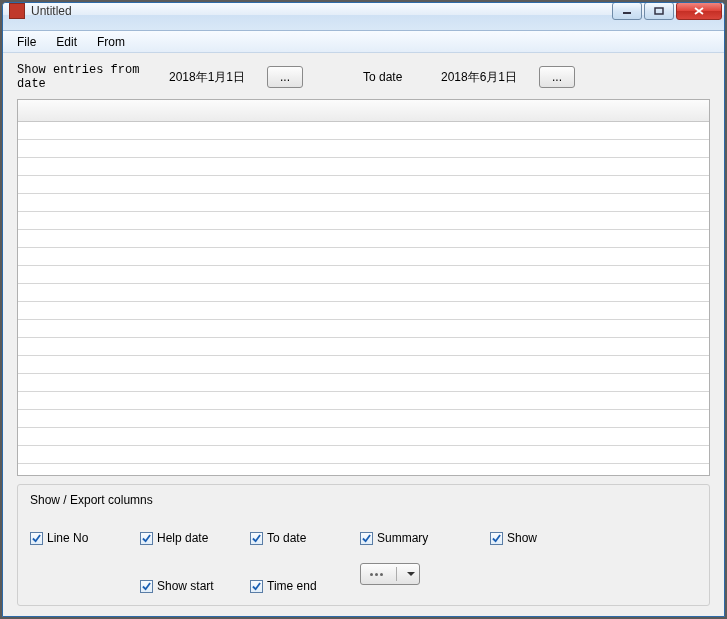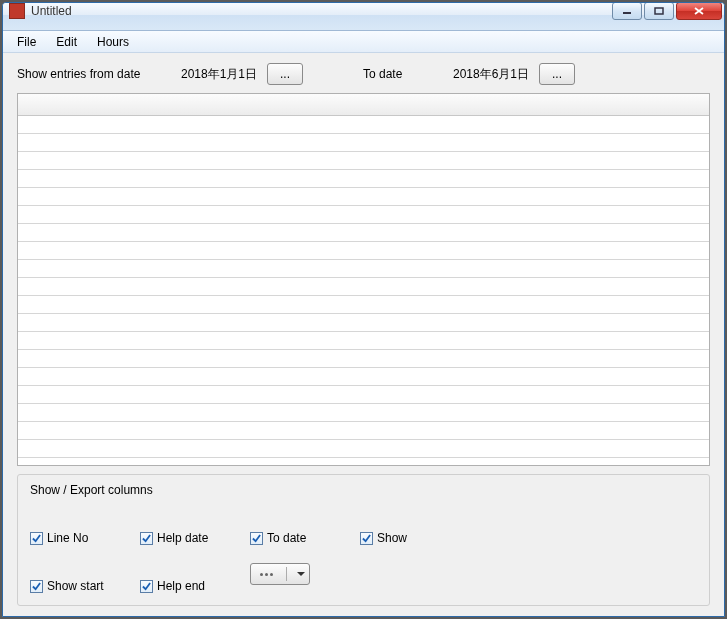--- a/index.html
+++ b/index.html
@@ -70,24 +70,24 @@
     padding: 10px 14px;
     display: flex; flex-direction: column;
     gap: 8px;
   }
 
   
   .filter-row {
     display: flex; align-items: center;
     gap: 10px;
   }
-  .filter-row .lbl-from { width: 130px; }
+  .filter-row .lbl-from { width: 130px; font-family: Liberation Mono, monospace; }
   .filter-row .date-val {
     width: 100px;
-    text-align: right;
+    text-align: center;
   }
   .filter-row .btn-ellipsis {
     width: 36px; height: 22px;
     background: linear-gradient(to bottom, #fdfdfd, #e3e3e3);
     border: 1px solid #8a8a8a;
     border-radius: 3px;
     display: flex; align-items: center; justify-content: center;
     cursor: default;
   }
   .filter-row .spacer { width: 40px; }
@@ -117,21 +117,20 @@
   }
 
   
   .columns-fs {
     border: 1px solid #cfcfcf;
     border-radius: 3px;
     padding: 8px 12px 12px 12px;
   }
   .columns-fs .legend {
     font-size: 12px;
-    margin-bottom: 10px;
     display: block;
   }
   .cb-grid {
     display: grid;
     grid-template-columns: 110px 110px 110px 130px 110px;
     row-gap: 10px;
     align-items: center;
   }
   .cb {
     display: flex; align-items: center; gap: 4px;
@@ -197,21 +196,21 @@
         <svg width="12" height="10">
             <path d="M2,2 L10,8 M10,2 L2,8" stroke="#fff" stroke-width="1.8"></path>
           </svg>
       </div>
     </div>
   </div>
 
   <div class="menubar">
     <div class="menu-item">File</div>
     <div class="menu-item">Edit</div>
-    <div class="menu-item">Hours</div>
+    <div class="menu-item">From</div>
   </div>
 
   <div class="client">
 
     <div class="filter-row">
       <span class="lbl-from">Show entries from date</span>
       <span class="date-val">2018年1月1日</span>
       <div class="btn-ellipsis">
         <span>...</span>
       </div>
@@ -255,39 +254,47 @@
               </svg>
             </span>
           <span>To date</span>
         </label>
         <label class="cb">
           <span class="box">
               <svg viewBox="0 0 10 10">
                 <path d="M1 5 L4 8 L9 1"></path>
               </svg>
             </span>
+          <span>Summary</span>
+        </label>
+        <label class="cb">
+          <span class="box">
+              <svg viewBox="0 0 10 10">
+                <path d="M1 5 L4 8 L9 1"></path>
+              </svg>
+            </span>
           <span>Show</span>
         </label>
 
         <span></span>
         <label class="cb">
           <span class="box">
               <svg viewBox="0 0 10 10">
                 <path d="M1 5 L4 8 L9 1"></path>
               </svg>
             </span>
           <span>Show start</span>
         </label>
         <label class="cb">
           <span class="box">
               <svg viewBox="0 0 10 10">
                 <path d="M1 5 L4 8 L9 1"></path>
               </svg>
             </span>
-          <span>Help end</span>
+          <span>Time end</span>
         </label>
         <div class="dropdown-btn">
           <span class="dot-icon">
               <span></span>
               <span></span>
               <span></span>
             </span>
           <span class="sep"></span>
           <span class="arrow"></span>
         </div>

